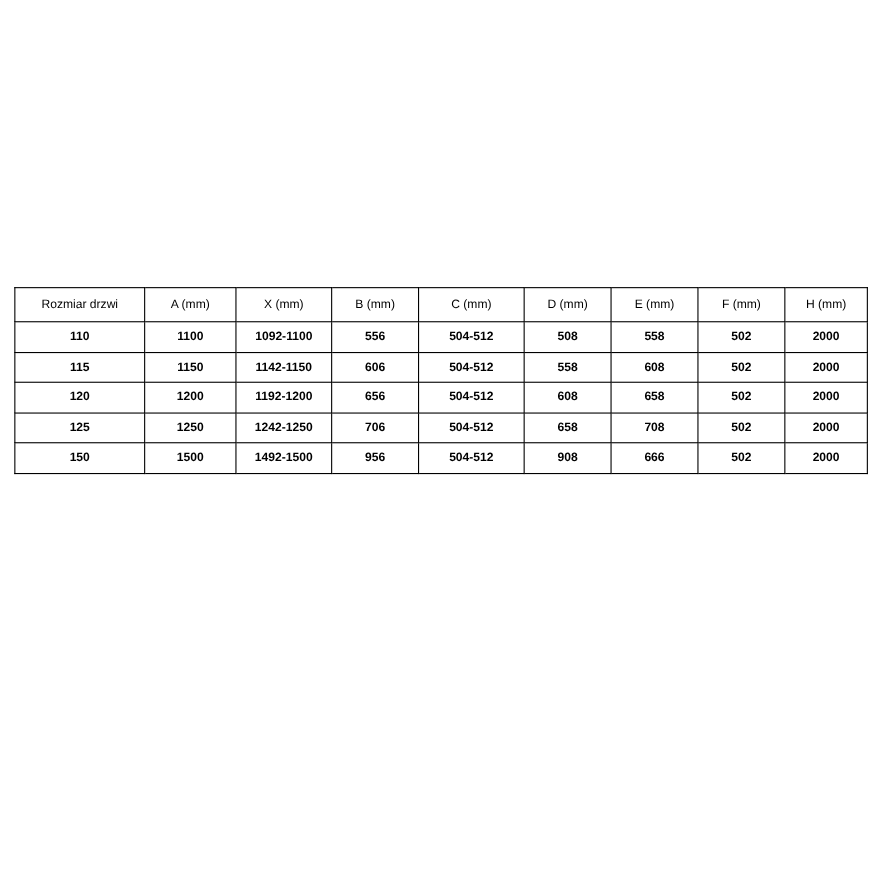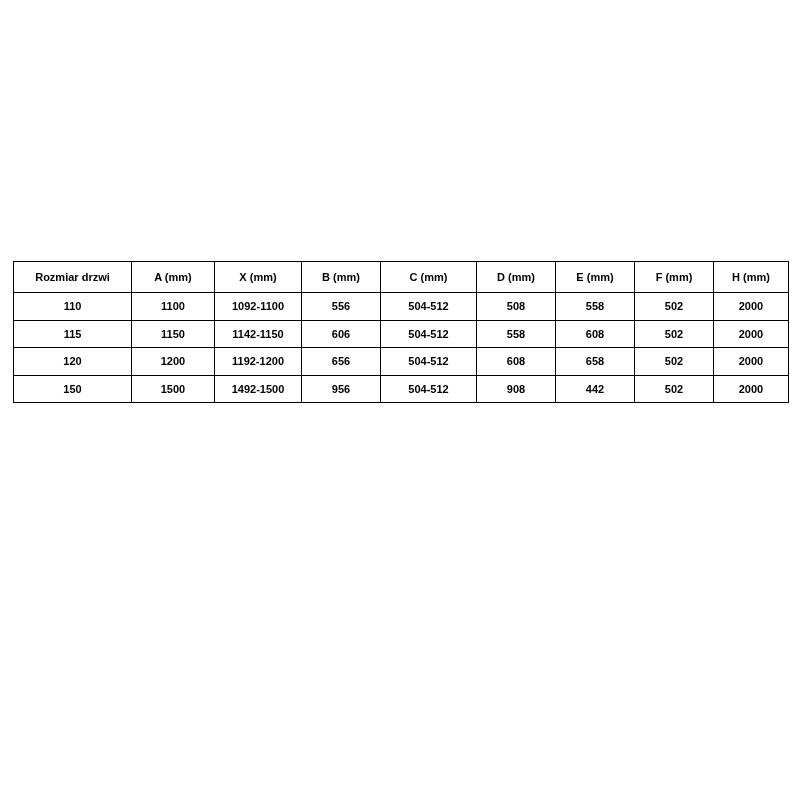--- a/index.html
+++ b/index.html
@@ -32,21 +32,21 @@
     font-size: 11px;
     font-weight: bold;
     height: 26.5px;
     padding: 0;
     line-height: 1.1;
     white-space: nowrap;
   }
   table.size-table thead th {
     height: 30px;
     font-size: 11px;
-    font-weight: bold;
+    font-weight: normal;
   }
   
   col.c0 { width: 118px; }
   col.c1 { width: 83px; }
   col.c2 { width: 87px; }
   col.c3 { width: 79px; }
   col.c4 { width: 96px; }
   col.c5 { width: 79px; }
   col.c6 { width: 79px; }
   col.c7 { width: 79px; }
@@ -109,25 +109,36 @@
         <td>1200</td>
         <td>1192-1200</td>
         <td>656</td>
         <td>504-512</td>
         <td>608</td>
         <td>658</td>
         <td>502</td>
         <td>2000</td>
       </tr>
       <tr>
+        <td>125</td>
+        <td>1250</td>
+        <td>1242-1250</td>
+        <td>706</td>
+        <td>504-512</td>
+        <td>658</td>
+        <td>708</td>
+        <td>502</td>
+        <td>2000</td>
+      </tr>
+      <tr>
         <td>150</td>
         <td>1500</td>
         <td>1492-1500</td>
         <td>956</td>
         <td>504-512</td>
         <td>908</td>
-        <td>442</td>
+        <td>666</td>
         <td>502</td>
         <td>2000</td>
       </tr>
     </tbody>
   </table>
 </div>
 
 </body></html>

